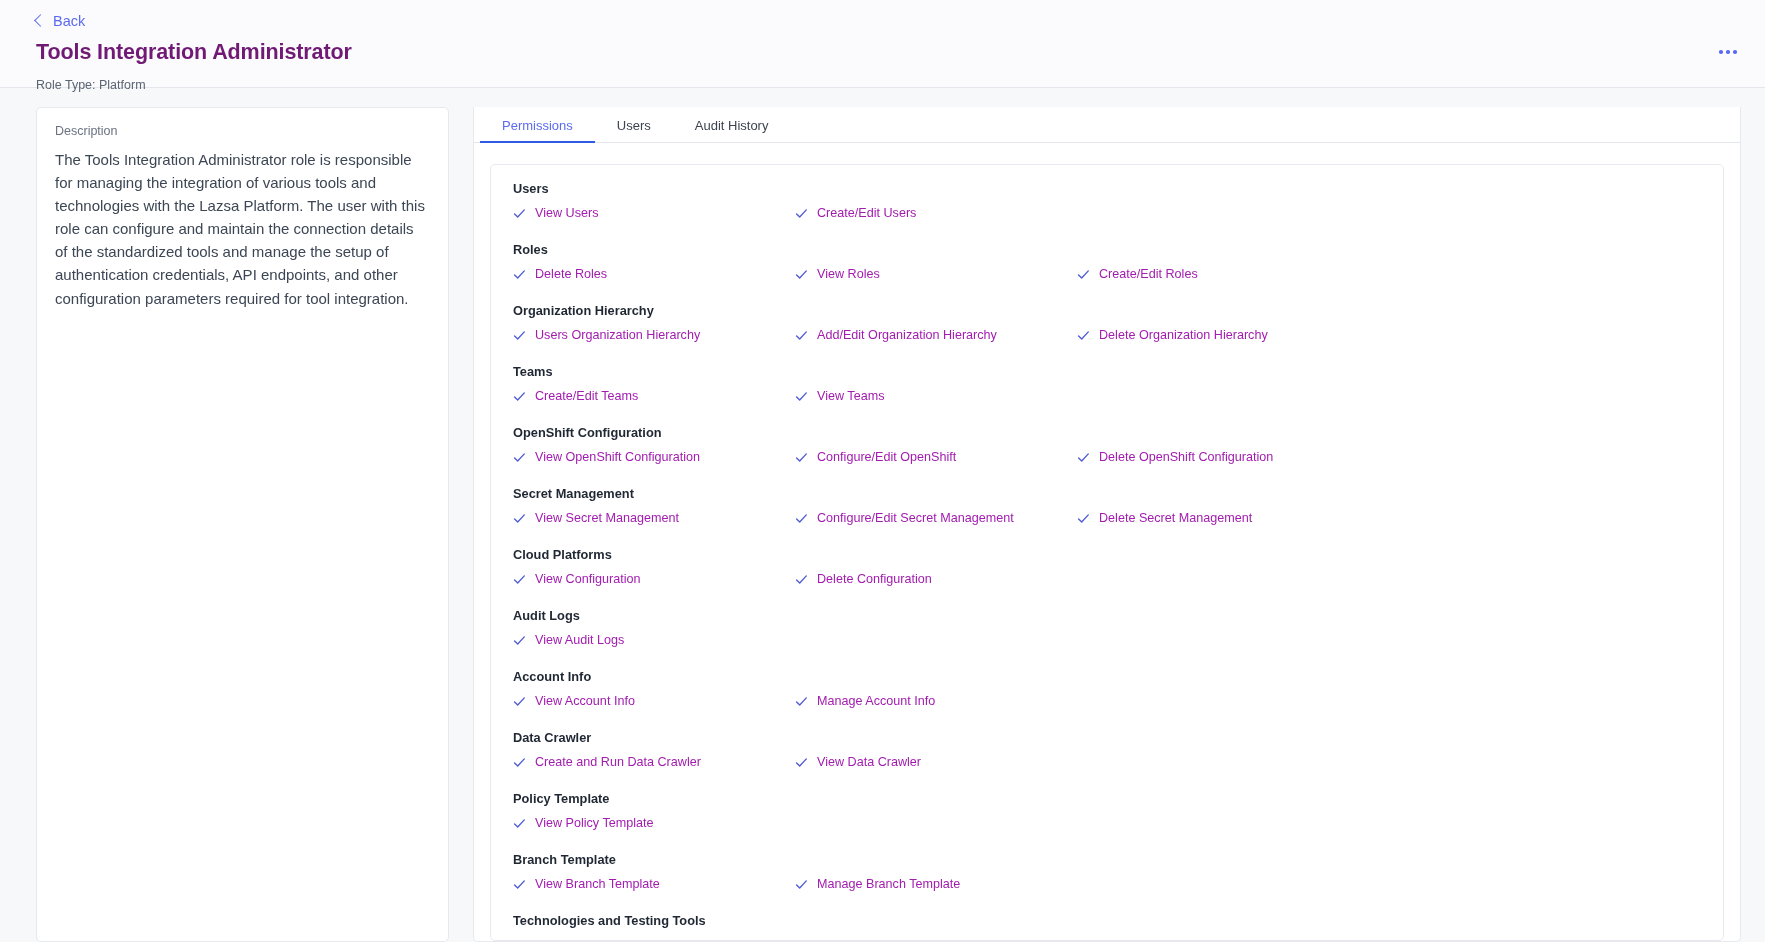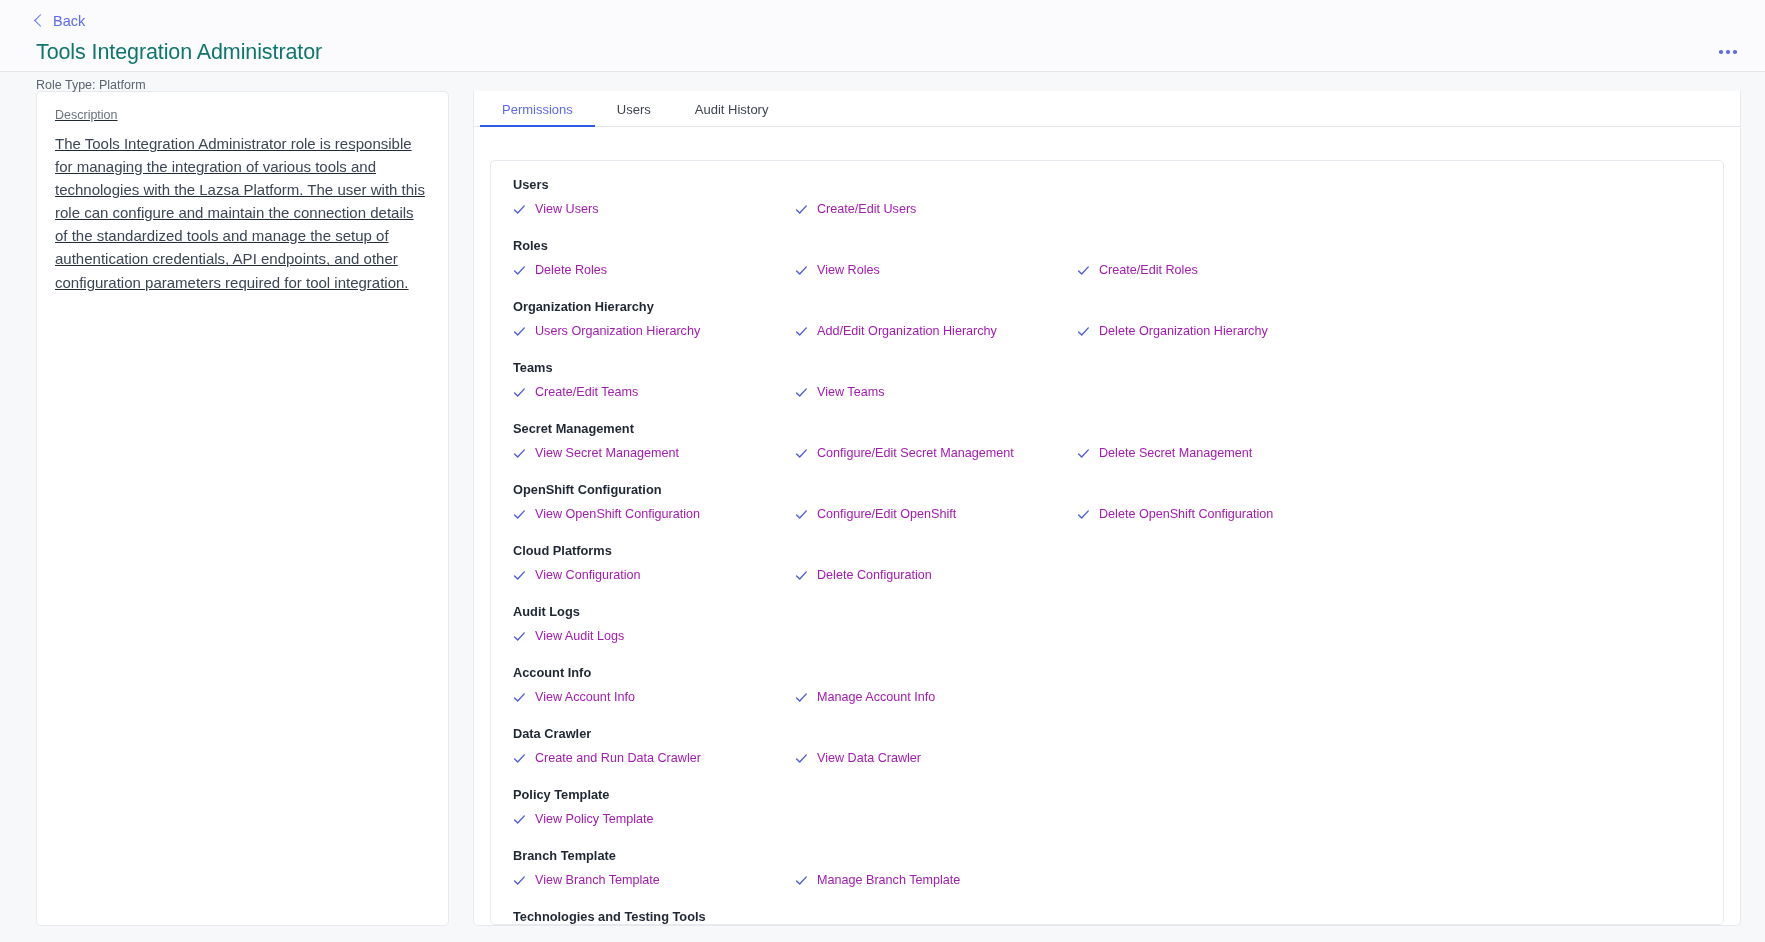--- a/index.html
+++ b/index.html
@@ -16,21 +16,21 @@
     color: #212b36;
     -webkit-font-smoothing: antialiased;
   }
 
   
   .page-header {
     position: relative;
     background: #fbfbfd;
     border-bottom: 1px solid #e4e6ec;
     padding: 11px 34px 14px 36px;
-    height: 72px;
+    height: 88px;
   }
 
   .back-link {
     display: inline-flex;
     align-items: center;
     gap: 8px;
     color: #5b6bf0;
     font-size: 14.5px;
     line-height: 1;
     cursor: pointer;
@@ -41,22 +41,22 @@
     width: 9px;
     height: 9px;
     border-left: 1.7px solid #5b6bf0;
     border-bottom: 1.7px solid #5b6bf0;
     transform: rotate(45deg);
     margin-bottom: 1px;
   }
 
   .page-title {
     font-size: 21.5px;
-    font-weight: normal;
-    color: #0f766e;
+    font-weight: bold;
+    color: #701a75;
     margin-top: 11px;
     letter-spacing: -0.1px;
   }
 
   .role-type {
     font-size: 12.5px;
     color: #5b6471;
     margin-top: 13px;
   }
 
@@ -88,21 +88,20 @@
 
   
   .desc-card {
     width: 413px;
     flex: 0 0 413px;
     background: #ffffff;
     border: 1px solid #e7e9ef;
     border-radius: 5px;
     padding: 16px 18px 22px 18px;
     min-height: 835px;
-    text-decoration: underline;
   }
   .desc-label {
     font-size: 12.5px;
     color: #6a7280;
     margin-bottom: 10px;
   }
   .desc-text {
     font-size: 15px;
     line-height: 1.54;
     color: #3c4654;
@@ -113,21 +112,20 @@
     flex: 1 1 auto;
     min-width: 0;
     background: #ffffff;
     border: 1px solid #e7e9ef;
     border-top: none;
     border-radius: 0 0 5px 5px;
     height: 835px;
     display: flex;
     flex-direction: column;
     overflow: hidden;
-    gap: 12px;
   }
 
   .tabs {
     display: flex;
     align-items: flex-end;
     border-bottom: 1px solid #e4e6ec;
     background: #ffffff;
     padding-left: 6px;
     height: 36px;
     flex: 0 0 36px;
@@ -315,20 +313,49 @@
               <span class="check-icon">
                 <svg width="13" height="13" viewBox="0 0 13 13" aria-hidden="true">
                   <path d="M1.6 6.9 L4.7 10.0 L11.3 2.9" fill="none" stroke="#4f5bd5" stroke-width="1.35" stroke-linecap="round" stroke-linejoin="round"></path>
                 </svg>
               </span>
               <span>View Teams</span>
             </div>
           </div>
         </div>
         <div class="perm-group">
+          <div class="group-title">OpenShift Configuration</div>
+          <div class="group-items">
+            <div class="perm-item">
+              <span class="check-icon">
+                <svg width="13" height="13" viewBox="0 0 13 13" aria-hidden="true">
+                  <path d="M1.6 6.9 L4.7 10.0 L11.3 2.9" fill="none" stroke="#4f5bd5" stroke-width="1.35" stroke-linecap="round" stroke-linejoin="round"></path>
+                </svg>
+              </span>
+              <span>View OpenShift Configuration</span>
+            </div>
+            <div class="perm-item">
+              <span class="check-icon">
+                <svg width="13" height="13" viewBox="0 0 13 13" aria-hidden="true">
+                  <path d="M1.6 6.9 L4.7 10.0 L11.3 2.9" fill="none" stroke="#4f5bd5" stroke-width="1.35" stroke-linecap="round" stroke-linejoin="round"></path>
+                </svg>
+              </span>
+              <span>Configure/Edit OpenShift</span>
+            </div>
+            <div class="perm-item">
+              <span class="check-icon">
+                <svg width="13" height="13" viewBox="0 0 13 13" aria-hidden="true">
+                  <path d="M1.6 6.9 L4.7 10.0 L11.3 2.9" fill="none" stroke="#4f5bd5" stroke-width="1.35" stroke-linecap="round" stroke-linejoin="round"></path>
+                </svg>
+              </span>
+              <span>Delete OpenShift Configuration</span>
+            </div>
+          </div>
+        </div>
+        <div class="perm-group">
           <div class="group-title">Secret Management</div>
           <div class="group-items">
             <div class="perm-item">
               <span class="check-icon">
                 <svg width="13" height="13" viewBox="0 0 13 13" aria-hidden="true">
                   <path d="M1.6 6.9 L4.7 10.0 L11.3 2.9" fill="none" stroke="#4f5bd5" stroke-width="1.35" stroke-linecap="round" stroke-linejoin="round"></path>
                 </svg>
               </span>
               <span>View Secret Management</span>
             </div>
@@ -340,49 +367,20 @@
               </span>
               <span>Configure/Edit Secret Management</span>
             </div>
             <div class="perm-item">
               <span class="check-icon">
                 <svg width="13" height="13" viewBox="0 0 13 13" aria-hidden="true">
                   <path d="M1.6 6.9 L4.7 10.0 L11.3 2.9" fill="none" stroke="#4f5bd5" stroke-width="1.35" stroke-linecap="round" stroke-linejoin="round"></path>
                 </svg>
               </span>
               <span>Delete Secret Management</span>
-            </div>
-          </div>
-        </div>
-        <div class="perm-group">
-          <div class="group-title">OpenShift Configuration</div>
-          <div class="group-items">
-            <div class="perm-item">
-              <span class="check-icon">
-                <svg width="13" height="13" viewBox="0 0 13 13" aria-hidden="true">
-                  <path d="M1.6 6.9 L4.7 10.0 L11.3 2.9" fill="none" stroke="#4f5bd5" stroke-width="1.35" stroke-linecap="round" stroke-linejoin="round"></path>
-                </svg>
-              </span>
-              <span>View OpenShift Configuration</span>
-            </div>
-            <div class="perm-item">
-              <span class="check-icon">
-                <svg width="13" height="13" viewBox="0 0 13 13" aria-hidden="true">
-                  <path d="M1.6 6.9 L4.7 10.0 L11.3 2.9" fill="none" stroke="#4f5bd5" stroke-width="1.35" stroke-linecap="round" stroke-linejoin="round"></path>
-                </svg>
-              </span>
-              <span>Configure/Edit OpenShift</span>
-            </div>
-            <div class="perm-item">
-              <span class="check-icon">
-                <svg width="13" height="13" viewBox="0 0 13 13" aria-hidden="true">
-                  <path d="M1.6 6.9 L4.7 10.0 L11.3 2.9" fill="none" stroke="#4f5bd5" stroke-width="1.35" stroke-linecap="round" stroke-linejoin="round"></path>
-                </svg>
-              </span>
-              <span>Delete OpenShift Configuration</span>
             </div>
           </div>
         </div>
         <div class="perm-group">
           <div class="group-title">Cloud Platforms</div>
           <div class="group-items">
             <div class="perm-item">
               <span class="check-icon">
                 <svg width="13" height="13" viewBox="0 0 13 13" aria-hidden="true">
                   <path d="M1.6 6.9 L4.7 10.0 L11.3 2.9" fill="none" stroke="#4f5bd5" stroke-width="1.35" stroke-linecap="round" stroke-linejoin="round"></path>

